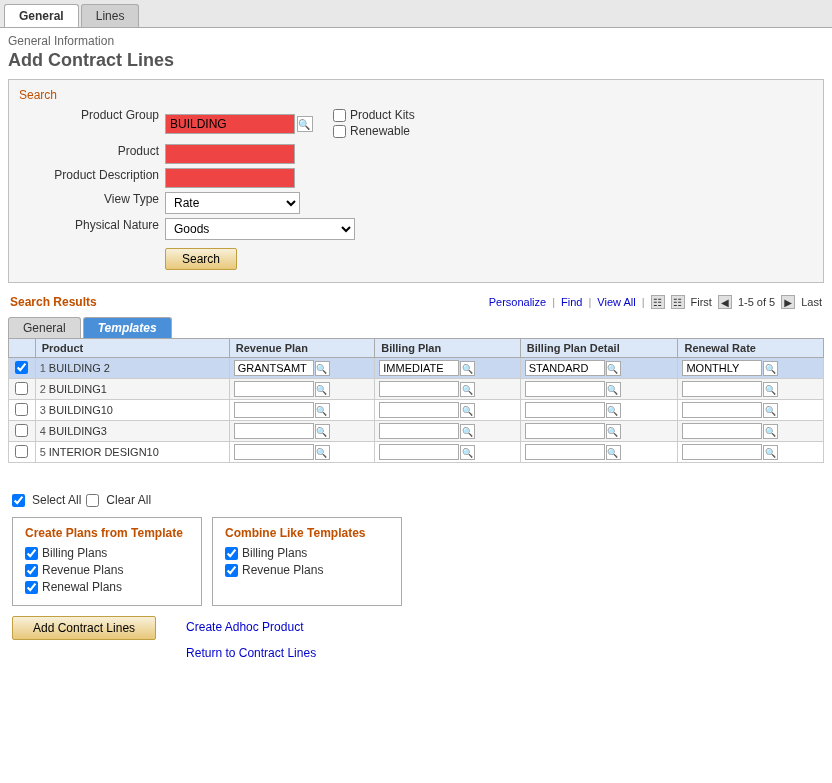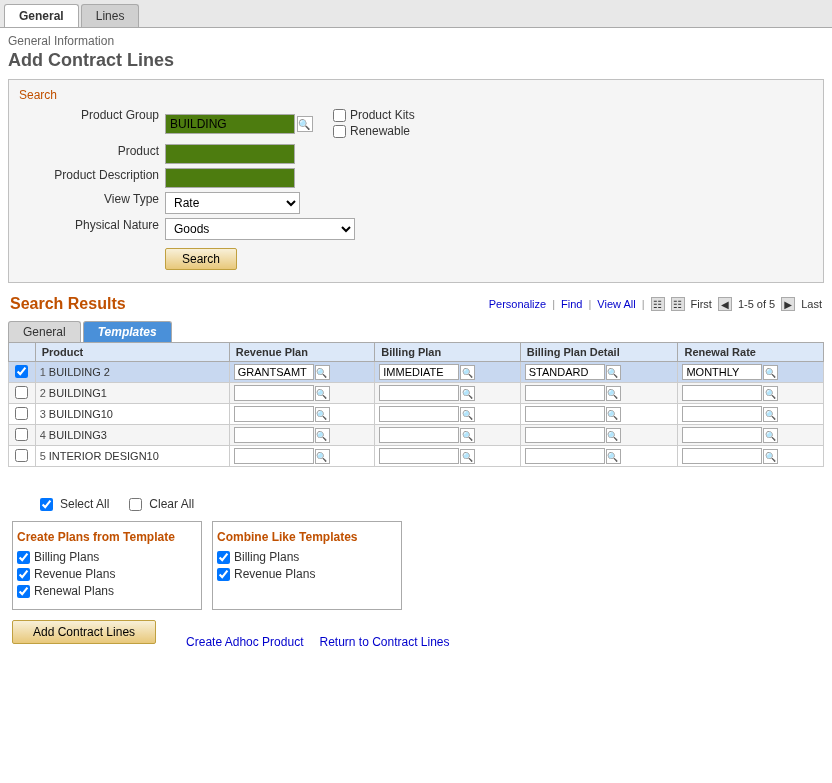--- a/index.html
+++ b/index.html
@@ -12,34 +12,34 @@
     .page-wrapper { padding: 6px 8px; }
 
     .section-title { color: #666; font-size: 12px; margin-bottom: 2px; }
     .page-title { font-size: 18px; color: #555; font-weight: bold; margin-bottom: 8px; }
 
     .search-panel { border: 1px solid #c0c0c0; background: #f5f5f5; padding: 8px 10px; margin-bottom: 8px; }
     .search-panel-title { color: #c05000; font-size: 12px; margin-bottom: 6px; }
 
     .form-row { display: flex; margin-bottom: 4px; }
     .form-label { text-align: right; width: 140px; min-width: 140px; margin-right: 6px; color: #333; font-size: 12px; }
-    .form-input { border: 1px solid #aaa; padding: 2px 4px; font-size: 12px; background: #4d7c0f; }
+    .form-input { border: 1px solid #aaa; padding: 2px 4px; font-size: 12px; background: #ef4444; }
     .form-input-with-icon { display: flex; align-items: center; }
     .search-icon { width: 16px; height: 16px; background: #fff; border: 1px solid #aaa; display: inline-flex; align-items: center; justify-content: center; cursor: pointer; margin-left: 2px; font-size: 10px; color: #555; }
 
     .checkbox-area { display: flex; flex-direction: column; margin-left: 20px; }
     .checkbox-row { display: flex; align-items: center; margin-bottom: 2px; }
     .checkbox-row input[type=checkbox] { margin-right: 4px; }
 
     .select-field { border: 1px solid #aaa; padding: 2px 4px; font-size: 12px; background: #fff; }
 
     .search-btn { background: linear-gradient(to bottom, #f8f0d8, #e8c87a); border: 1px solid #c0a040; padding: 3px 16px; cursor: pointer; font-size: 12px; margin-top: 4px; margin-left: 146px; border-radius: 2px; }
 
     .results-header { display: flex; align-items: center; justify-content: space-between; padding: 4px 2px; margin-bottom: 4px; }
-    .results-title { color: #c05000; font-size: 16px; font-weight: bold; }
+    .results-title { color: #c05000; font-size: 12px; font-weight: bold; }
     .results-nav { display: flex; align-items: center; gap: 6px; font-size: 11px; color: #333; }
     .results-nav a { color: #0000cc; text-decoration: none; cursor: pointer; }
     .results-nav .separator { color: #999; }
     .nav-icon { display: inline-block; width: 14px; height: 14px; background: #e0e0e0; border: 1px solid #aaa; text-align: center; line-height: 13px; font-size: 10px; cursor: pointer; }
 
     .sub-tabs { display: flex; margin-bottom: 0; }
     .sub-tab { padding: 3px 14px; border: 1px solid #aaa; border-bottom: none; background: #d8d8d8; cursor: pointer; font-size: 12px; color: #333; margin-right: 2px; border-radius: 3px 3px 0 0; }
     .sub-tab.active { background: #4a90d9; color: #fff; font-weight: bold; font-style: italic; }
 
     .data-table { width: 100%; border-collapse: collapse; border: 1px solid #aaa; }
@@ -47,34 +47,34 @@
     .data-table td { border: 1px solid #ccc; padding: 2px 4px; font-size: 11px; vertical-align: middle; }
     .data-table tr.highlighted { background: #c8d8f0; }
     .data-table tr:not(.highlighted):nth-child(even) { background: #f5f5f5; }
     .data-table tr:not(.highlighted):nth-child(odd) { background: #fff; }
 
     .cell-input { display: flex; align-items: flex-end; }
     .cell-input input[type=text] { width: 80px; border: 1px solid #aaa; padding: 1px 3px; font-size: 11px; }
     .cell-search-icon { width: 15px; height: 15px; background: #fff; border: 1px solid #aaa; display: inline-flex; align-items: center; justify-content: center; cursor: pointer; margin-left: 1px; font-size: 9px; color: #555; }
 
     .bottom-section { padding: 10px 4px 4px 4px; margin-top: 20px; }
-    .select-row { display: flex; align-items: center; gap: 20px; margin-bottom: 10px; margin-left: 28px; }
+    .select-row { display: flex; align-items: center; gap: 5px; margin-bottom: 10px; }
     .select-all-row { display: flex; align-items: center; gap: 4px; cursor: pointer; font-size: 12px; color: #333; }
     .select-all-row input[type=checkbox] { margin-right: 3px; }
 
     .plan-boxes { display: flex; gap: 10px; margin-bottom: 10px; }
-    .plan-box { border: 1px solid #aaa; padding: 8px 4px; background: #fff; min-width: 190px; }
+    .plan-box { border: 1px solid #aaa; padding: 8px 12px; background: #fff; min-width: 190px; }
     .plan-box-title { color: #c05000; font-size: 12px; font-weight: bold; margin-bottom: 6px; }
     .plan-box .checkbox-item { display: flex; align-items: center; margin-bottom: 3px; font-size: 12px; }
     .plan-box .checkbox-item input[type=checkbox] { margin-right: 4px; }
 
     .bottom-actions { display: flex; align-items: flex-start; gap: 30px; margin-top: 10px; }
     .add-contract-btn { background: linear-gradient(to bottom, #f8f0d8, #e8c87a); border: 1px solid #c0a040; padding: 4px 20px; cursor: pointer; font-size: 12px; border-radius: 2px; }
     .link-btn { color: #0000cc; text-decoration: none; cursor: pointer; font-size: 12px; background: none; border: none; padding: 4px 0; }
-    .bottom-links { display: flex; flex-direction: row; gap: 16px; margin-top: 11px; }
+    .bottom-links { display: flex; flex-direction: column; gap: 4px; margin-top: 0; }
 
     .col-checkbox { width: 20px; text-align: center; }
     .col-product { width: 160px; }
     .col-plan { width: 120px; }
     .col-detail { width: 130px; }
 
     .row-num { color: #555; margin-right: 3px; }
   </style>
 </head>
 <body>

